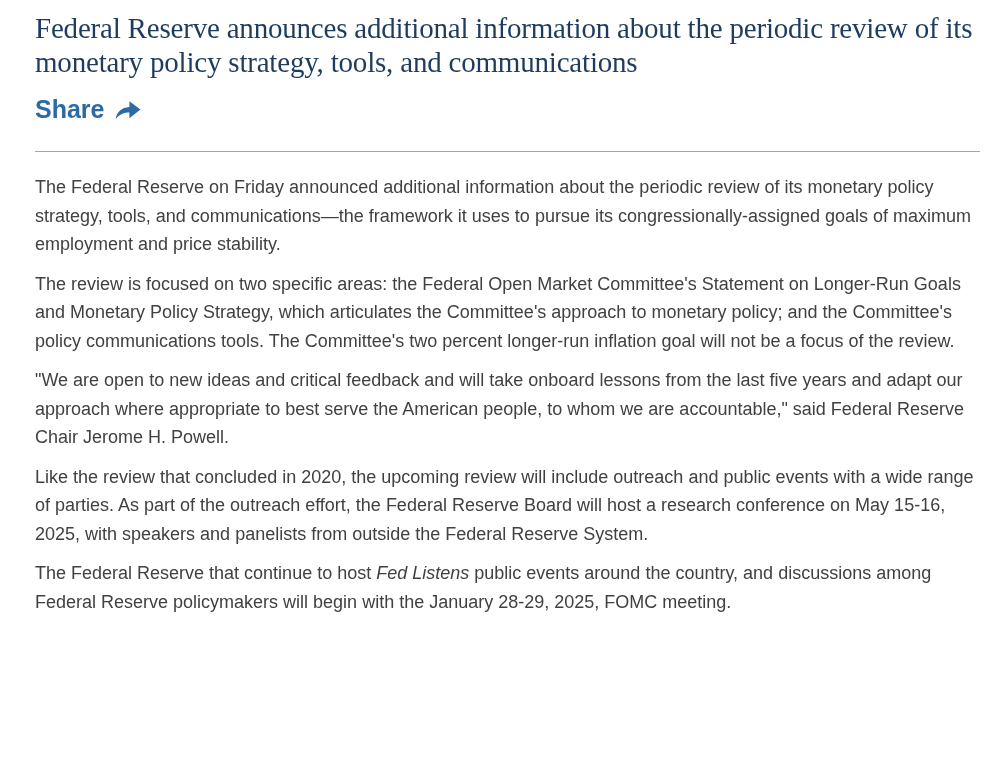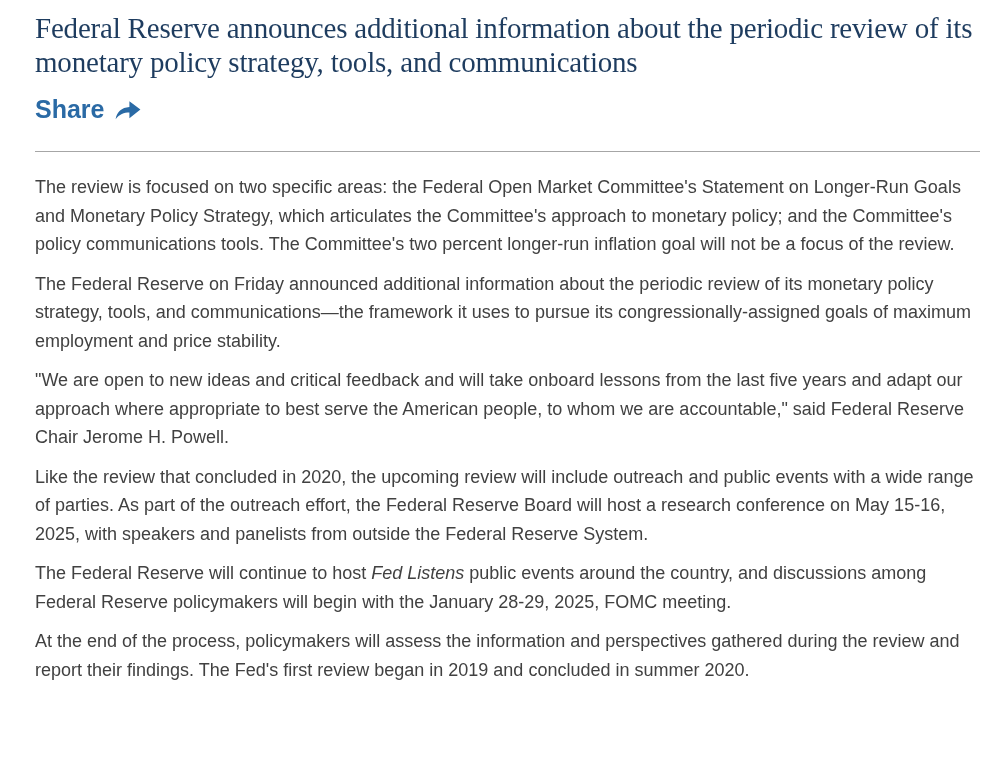--- a/index.html
+++ b/index.html
@@ -97,21 +97,20 @@
         <svg viewBox="0 0 30 24" xmlns="http://www.w3.org/2000/svg">
           <path d="M16.4 3.2 L16.4 9.1 C8.6 9.6 3.9 14.2 2.6 21.2 C6.4 16.4 10.9 14.6 16.4 14.6 L16.4 20.3 L27.4 11.4 Z"></path>
         </svg>
       </span>
     </div>
   </header>
 
   <hr class="divider">
 
   <main class="article-body">
+      <p><span>The Federal Reserve on Friday announced additional information about the periodic review of its monetary policy strategy, tools, and communications—the framework it uses to pursue its congressionally-assigned goals of maximum employment and price stability.</span></p>
       <p><span>The review is focused on two specific areas: the Federal Open Market Committee's Statement on Longer-Run Goals and Monetary Policy Strategy, which articulates the Committee's approach to monetary policy; and the Committee's policy communications tools. The Committee's two percent longer-run inflation goal will not be a focus of the review.</span></p>
-      <p><span>The Federal Reserve on Friday announced additional information about the periodic review of its monetary policy strategy, tools, and communications—the framework it uses to pursue its congressionally-assigned goals of maximum employment and price stability.</span></p>
       <p><span>"We are open to new ideas and critical feedback and will take onboard lessons from the last five years and adapt our approach where appropriate to best serve the American people, to whom we are accountable," said Federal Reserve Chair Jerome H. Powell.</span></p>
       <p><span>Like the review that concluded in 2020, the upcoming review will include outreach and public events with a wide range of parties. As part of the outreach effort, the Federal Reserve Board will host a research conference on May 15-16, 2025, with speakers and panelists from outside the Federal Reserve System.</span></p>
-      <p><span>The Federal Reserve will continue to host </span><em>Fed Listens</em><span> public events around the country, and discussions among Federal Reserve policymakers will begin with the January 28-29, 2025, FOMC meeting.</span></p>
-      <p><span>At the end of the process, policymakers will assess the information and perspectives gathered during the review and report their findings. The Fed's first review began in 2019 and concluded in summer 2020.</span></p>
+      <p><span>The Federal Reserve that continue to host </span><em>Fed Listens</em><span> public events around the country, and discussions among Federal Reserve policymakers will begin with the January 28-29, 2025, FOMC meeting.</span></p>
     </main>
 
 </div>
 
 </body></html>

